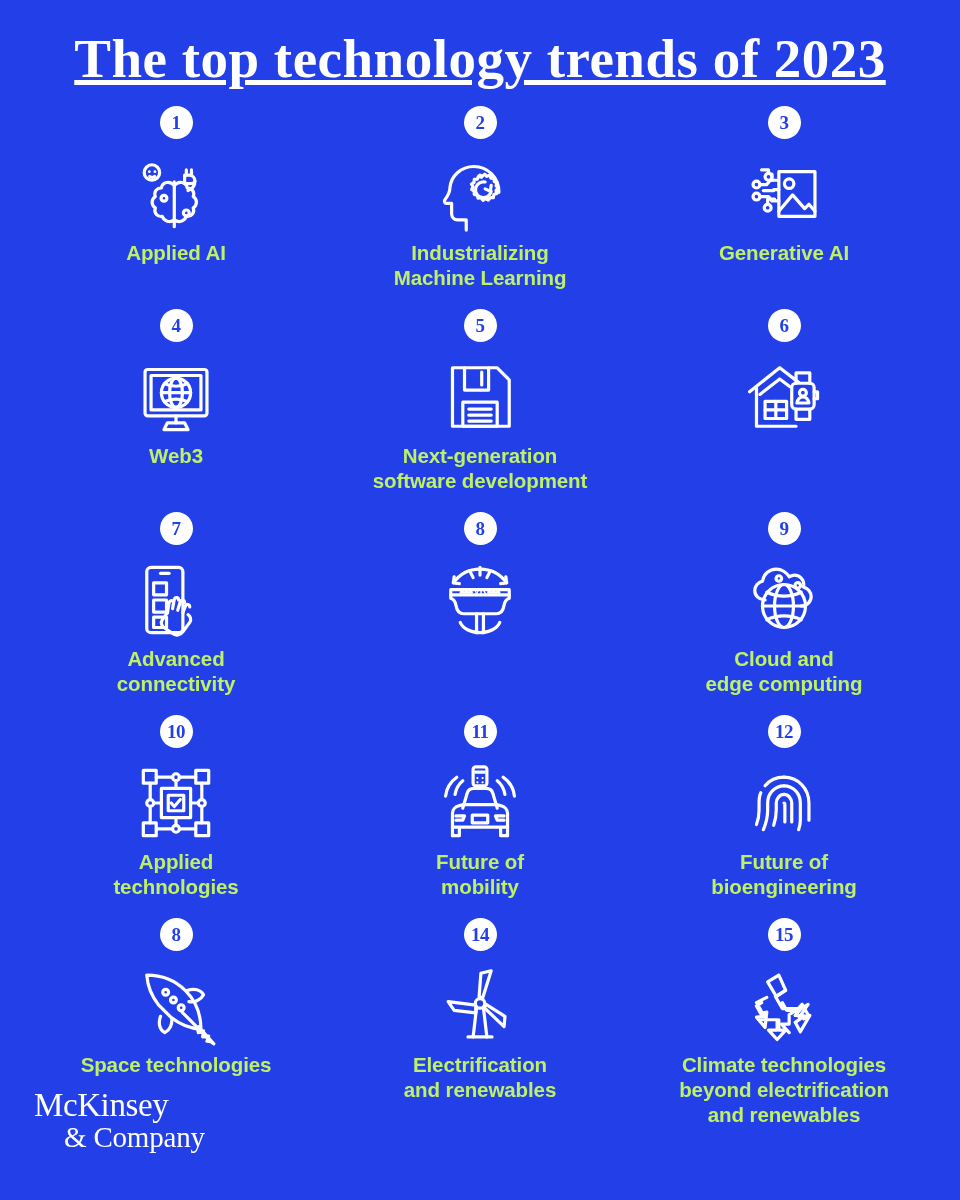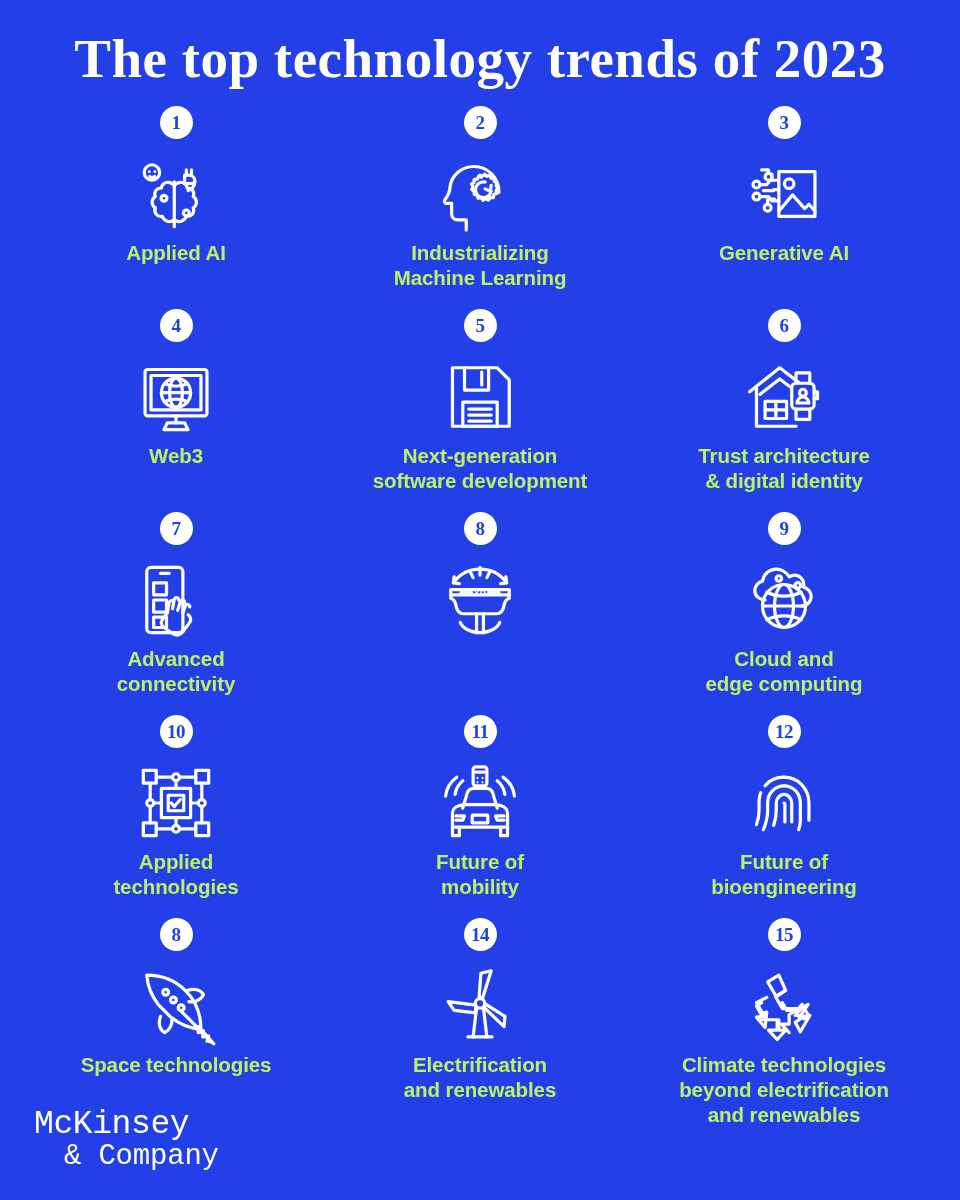--- a/index.html
+++ b/index.html
@@ -24,20 +24,21 @@
     text-align: center;
   }
   .title {
     font-family: "Liberation Serif", serif;
     font-weight: 700;
     font-size: 55px;
     letter-spacing: 0.5px;
     color: #ffffff;
     line-height: 1.05;
     white-space: nowrap;
+    text-decoration: underline;
   }
 
   
   .grid {
     margin-top: 18px;
     padding: 0 24px;
     display: grid;
     grid-template-columns: repeat(3, 1fr);
     grid-auto-rows: 203px;
     row-gap: 0px;
@@ -100,22 +101,22 @@
     color: #bef264;
     letter-spacing: -0.1px;
     white-space: pre-line;
     max-width: 290px;
   }
 
   
   .logo {
     position: absolute;
     left: 34px;
-    bottom: 28px;
-    font-family: Liberation Mono, monospace;
+    bottom: 48px;
+    font-family: Liberation Serif, serif;
     color: #ffffff;
     line-height: 1.04;
   }
   .logo-l1 {
     font-size: 33px;
     font-weight: 400;
     letter-spacing: -0.4px;
   }
   .logo-l2 {
     font-size: 29px;
@@ -246,22 +247,20 @@
         <rect x="28" y="55" width="25" height="20"></rect>
         <path d="M40.5 55v20M28 65h25"></path>
         <rect x="59" y="34" width="26" height="30" rx="5"></rect>
         <path d="M64 34V22h16v12"></path>
         <path d="M64 64v12h16V64"></path>
         <path d="M85 44h4v8h-4"></path>
         <circle cx="72" cy="45" r="4"></circle>
         <path d="M65 57c1-5 4-7 7-7s6 2 7 7z"></path>
       </svg>
     </div>
-    <div class="label">Trust architecture
-&amp; digital identity</div>
   </div>
 
   <div class="cell">
     <div class="badge">
       <span>7</span>
     </div>
     <div class="icon">
       <svg viewBox="0 0 100 100" fill="none" stroke="#ffffff" stroke-width="3.2" stroke-linecap="round" stroke-linejoin="round">
         <rect x="16" y="12" width="42" height="76" rx="5"></rect>
         <path d="M32 19h10"></path>

